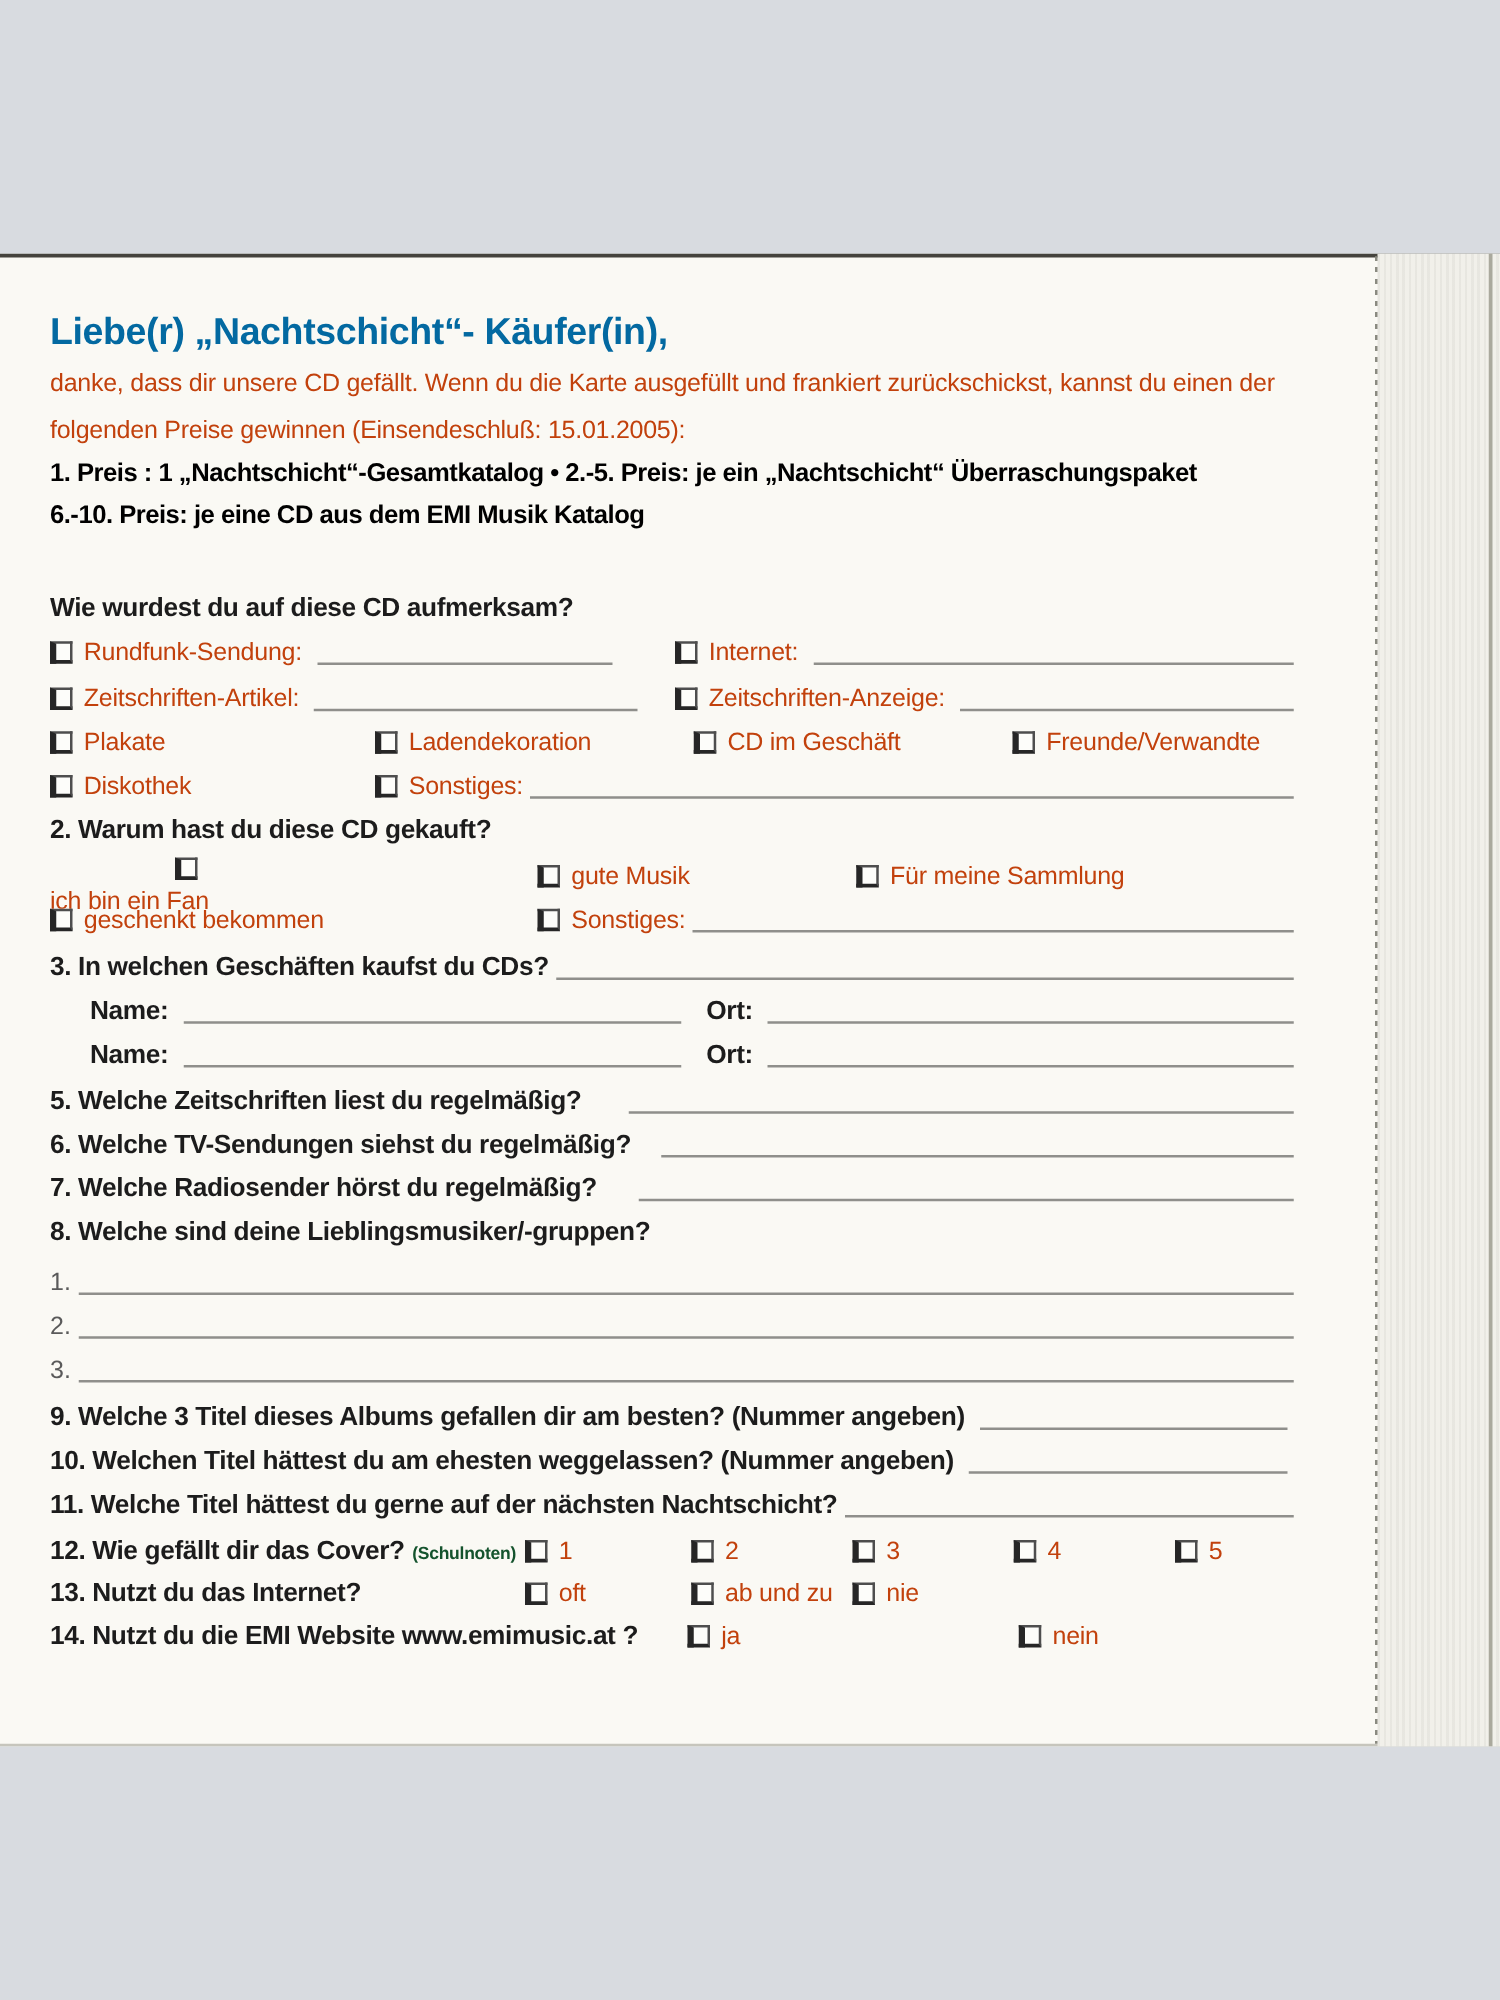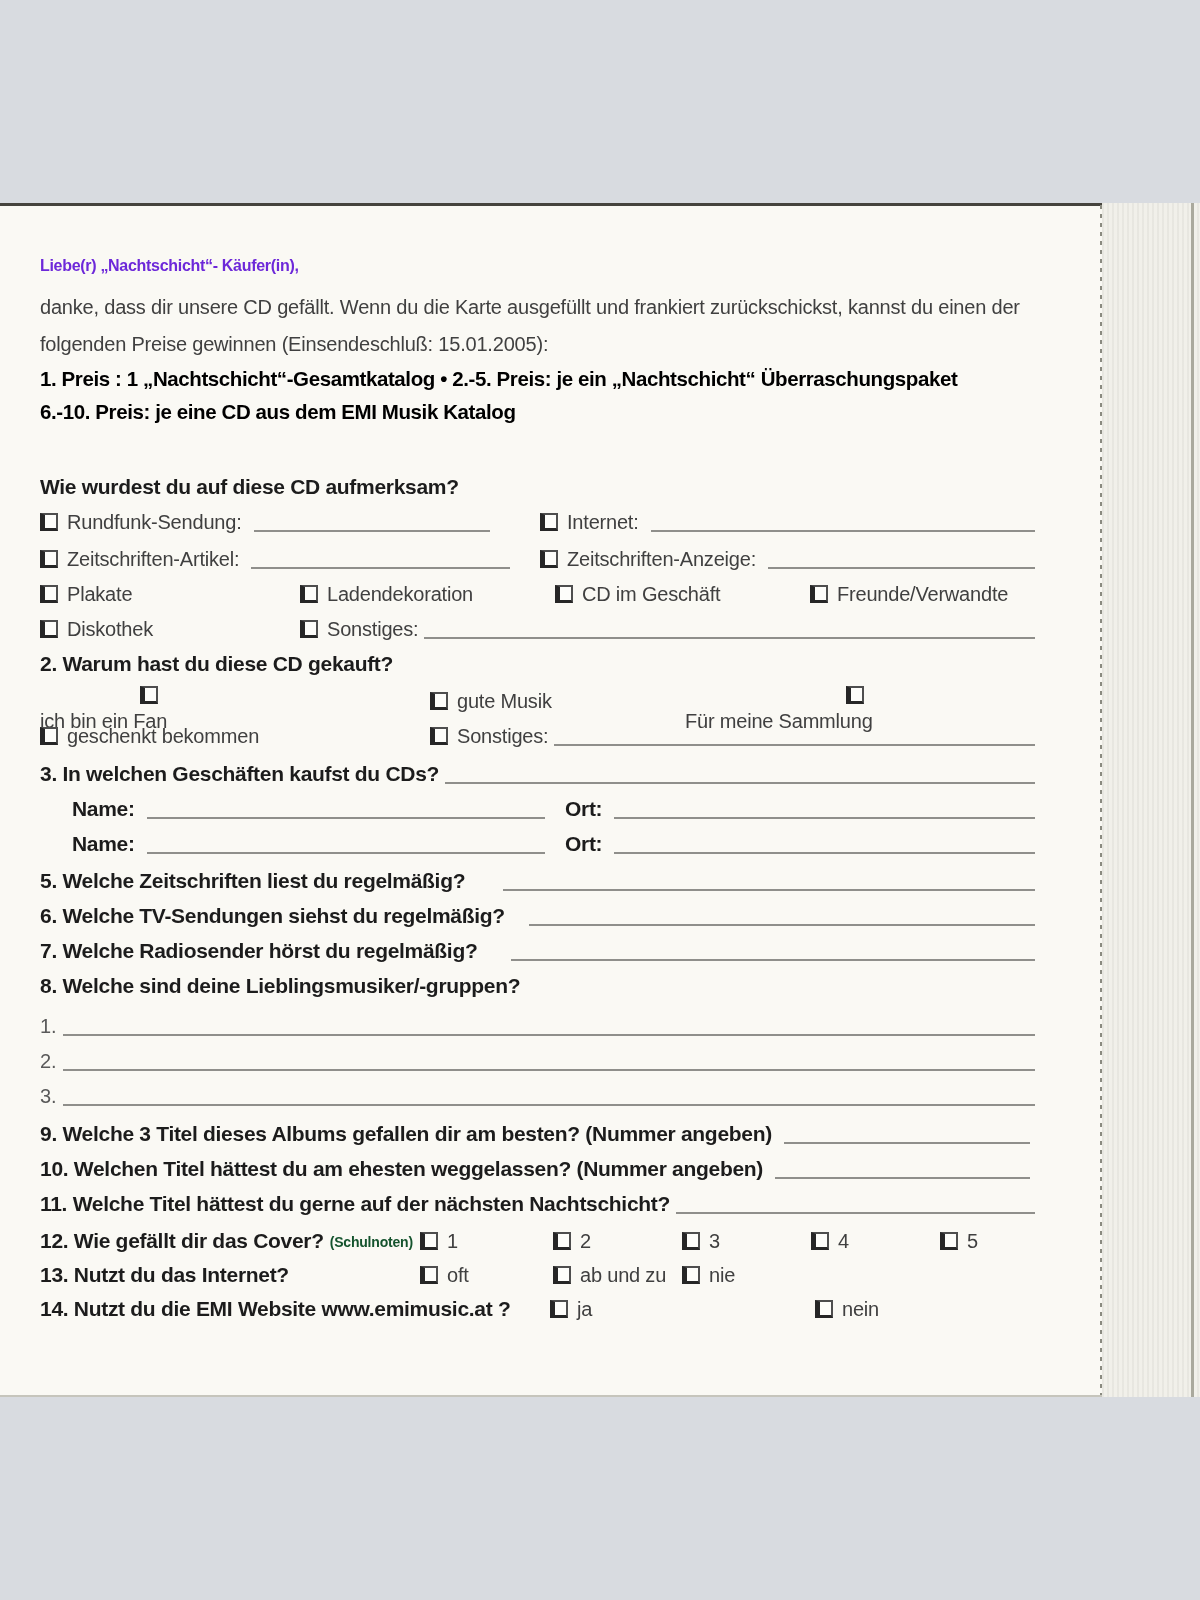--- a/index.html
+++ b/index.html
@@ -40,27 +40,27 @@
     position: absolute; height: 28px;
     display: flex; align-items: flex-end;
     white-space: nowrap;
   }
   .t-bold {
     font-weight: 700; color: #1c1c1c;
     font-size: 21px; letter-spacing: -0.3px;
     line-height: 26px;
   }
   .t-reg {
-    font-weight: 400; color: #404040;
+    font-weight: 400; color: #c2410c;
     font-size: 20px; letter-spacing: -0.2px;
     line-height: 26px;
   }
   .t-head {
-    font-weight: 700; color: #6d28d9;
-    font-size: 16px; letter-spacing: -0.3px;
+    font-weight: 700; color: #0369a1;
+    font-size: 30px; letter-spacing: -0.3px;
     line-height: 26px;
   }
   .t-prize {
     font-weight: 700; color: #000000;
     font-size: 20.5px; letter-spacing: -0.4px;
     line-height: 26px;
   }
   .note {
     font-weight: 700; color: #14532d;
     font-size: 14px; letter-spacing: -0.2px;
@@ -163,21 +163,21 @@
     <span class="t-bold">2. Warum hast du diese CD gekauft?</span>
   </div>
   <div class="frow" style="left:40px; top:480px;flex-direction:column;">
     <span class="cb"></span>
     <span class="t-reg">ich bin ein Fan</span>
   </div>
   <div class="frow" style="left:430px; top:480px;">
     <span class="cb"></span>
     <span class="t-reg">gute Musik</span>
   </div>
-  <div class="frow" style="left:685px; top:480px;flex-direction:column;">
+  <div class="frow" style="left:685px; top:480px;">
     <span class="cb"></span>
     <span class="t-reg">Für meine Sammlung</span>
   </div>
   <div class="frow" style="left:40px; top:515px;">
     <span class="cb"></span>
     <span class="t-reg">geschenkt bekommen</span>
   </div>
   <div class="frow" style="left:430px; top:515px; width:605px;">
     <span class="cb"></span>
     <span class="t-reg">Sonstiges:</span>

